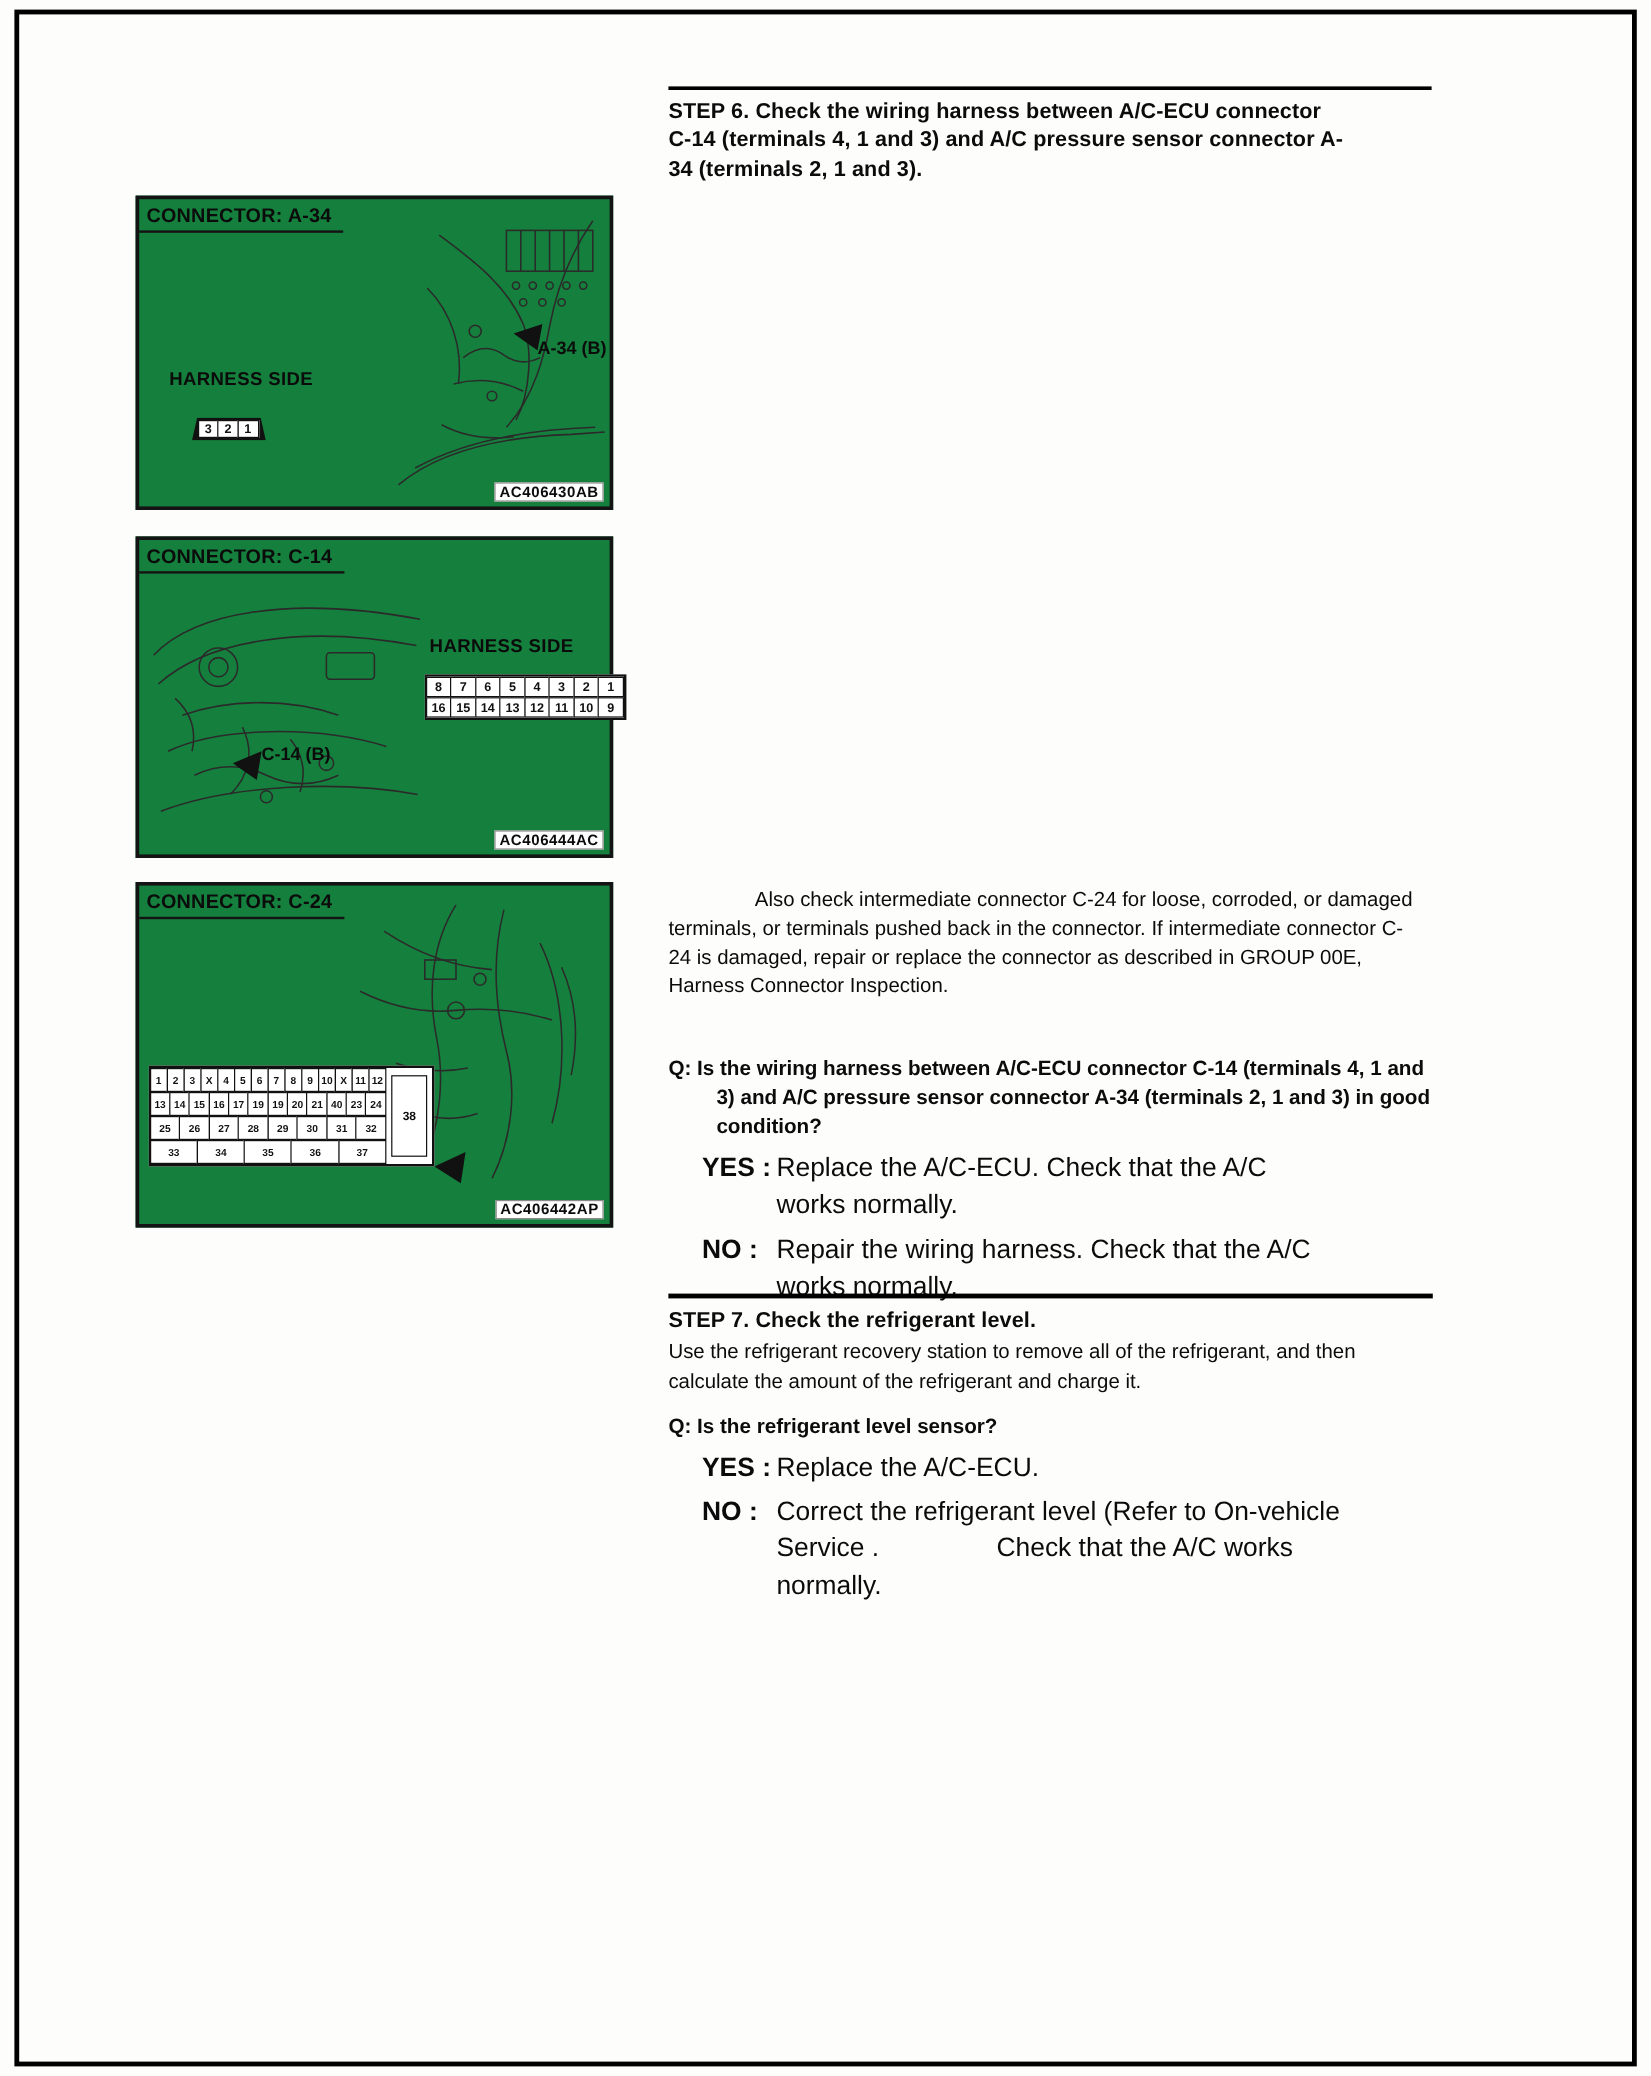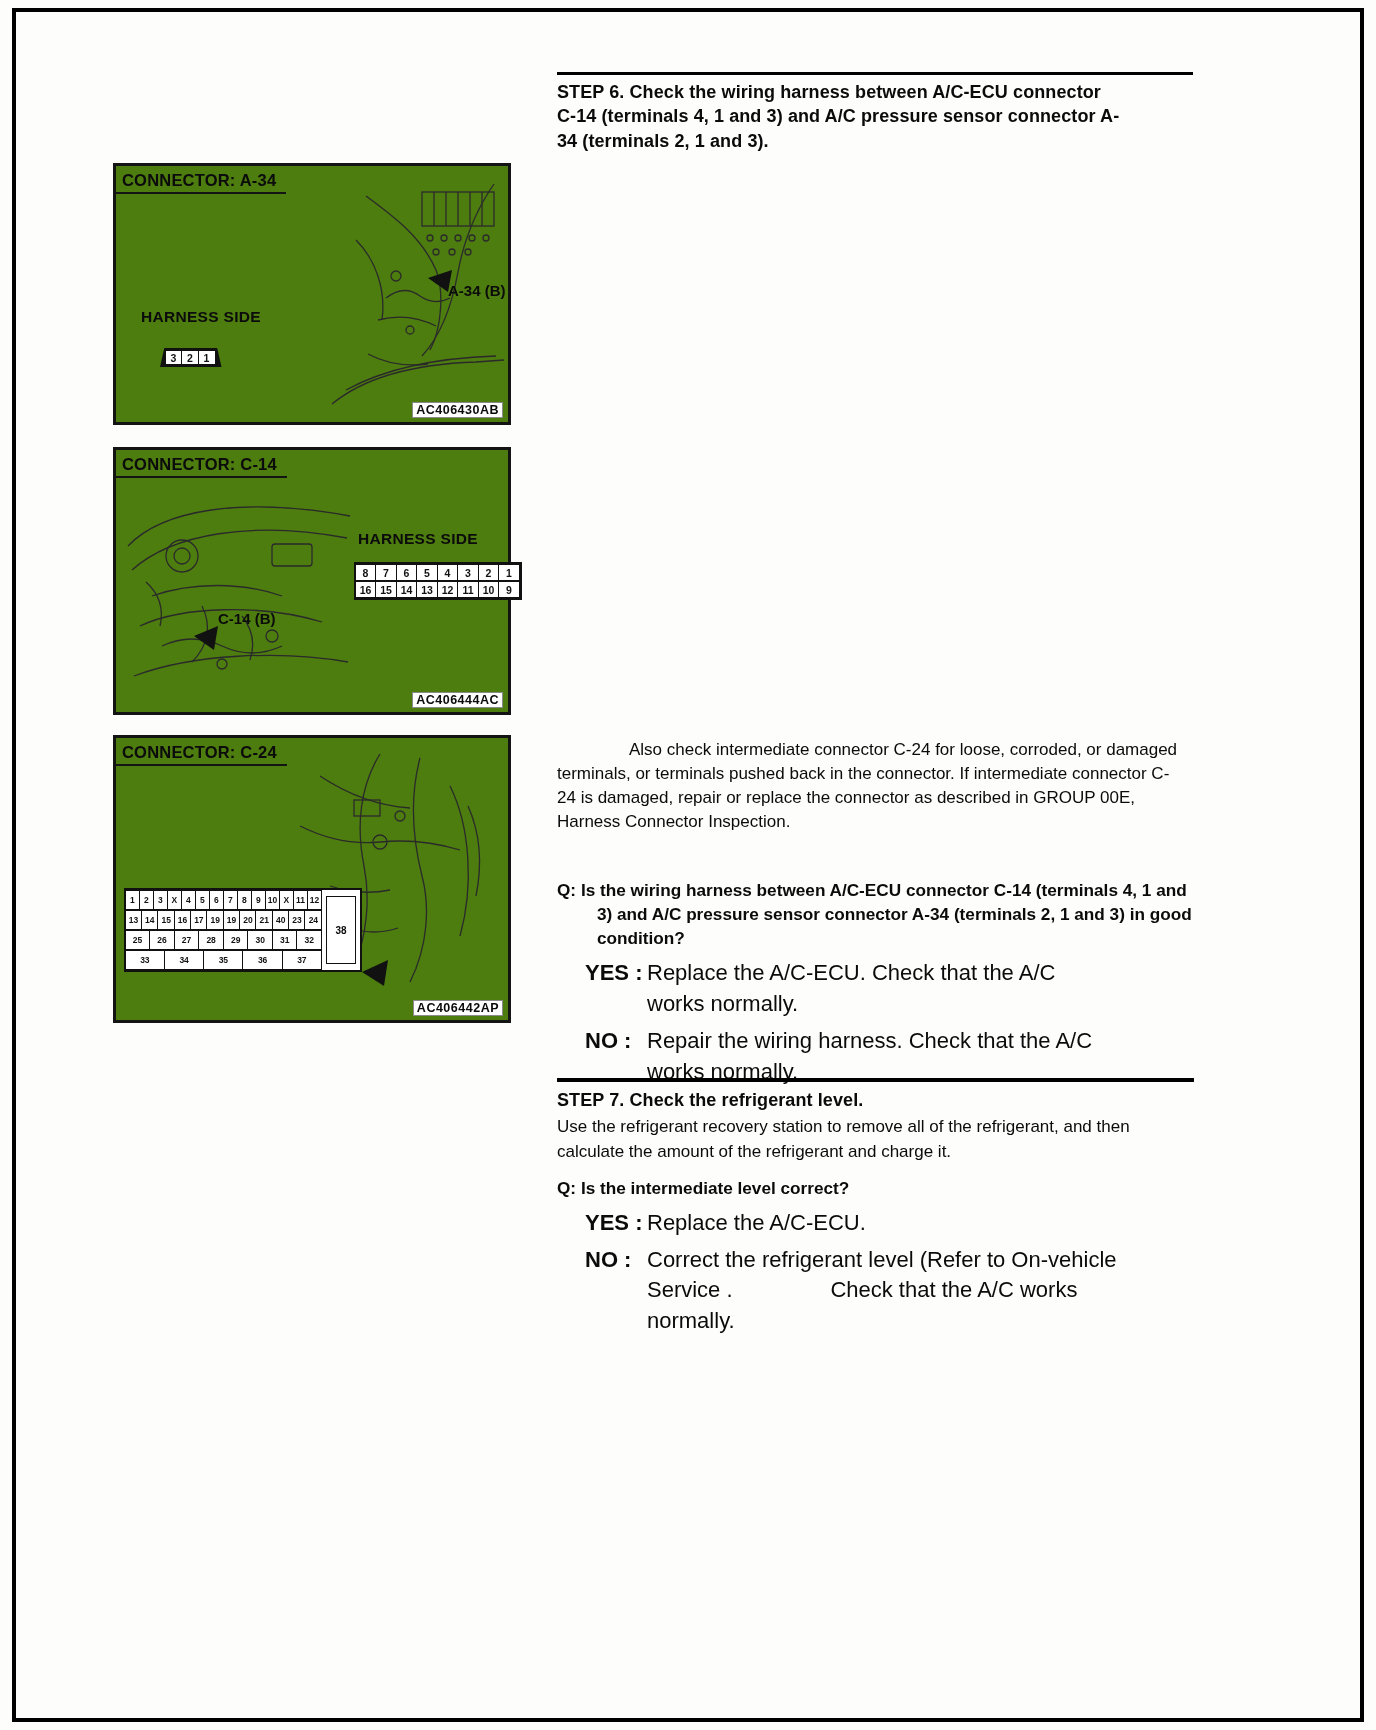--- a/index.html
+++ b/index.html
@@ -19,21 +19,21 @@
     position: absolute; left: 12px; top: 8px;
     width: 1352px; height: 1714px;
     border: 4px solid #000;
     background: transparent;
   }
 
   
   .figure {
     position: absolute;
     border: 3px solid #141414;
-    background: #4d7c0f;
+    background: #15803d;
   }
   .fig-title {
     display: inline-block;
     font-weight: bold;
     font-size: 16.5px;
     letter-spacing: .2px;
     padding: 5px 10px 2px 6px;
     border-bottom: 2px solid #141414;
   }
   .fig-code {
@@ -208,21 +208,21 @@
           <span class="pin-cell cell-c14">15</span>
           <span class="pin-cell cell-c14">14</span>
           <span class="pin-cell cell-c14">13</span>
           <span class="pin-cell cell-c14">12</span>
           <span class="pin-cell cell-c14">11</span>
           <span class="pin-cell cell-c14">10</span>
           <span class="pin-cell cell-c14">9</span>
         </div>
     </div>
 
-    <span class="callout" style="left:102px; top:160px;">C-14 (B)</span>
+    <span class="callout" style="left:102px; top:170px;">C-14 (B)</span>
 
     <span class="fig-code">AC406444AC</span>
   </div>
 
   <div class="figure" style="left:113px; top:735px; width:398px; height:288px;">
     <span class="fig-title">CONNECTOR: C-24</span>
 
     <svg class="illustration" style="left:142px; top:8px;" width="250" height="256" viewBox="0 0 250 256">
       <path d="M122,8 C102,40 98,80 106,120 C112,150 110,190 94,226"></path>
       <path d="M162,12 C152,50 154,90 164,130 C172,160 170,200 152,236"></path>
@@ -322,21 +322,21 @@
   </div>
 
   <div class="rule" style="left:557px; top:1078px; width:637px; height:4px;"></div>
 
   <div class="rcol-block" style="top:1088px;">
     <div class="step-head" style="width:620px;">STEP 7. Check the refrigerant level.</div>
     <div class="step7-body">Use the refrigerant recovery station to remove all of the refrigerant, and then calculate the amount of the refrigerant and charge it.</div>
     <div class="gap-sm"></div>
     <div class="q-block" style="padding-left:0; text-indent:0;">
       <span>Q:</span>
-      <span>Is the intermediate level correct?</span>
+      <span>Is the refrigerant level sensor?</span>
     </div>
     <div class="answers">
       <div class="answer">
         <span class="lbl">YES :</span>
         <span class="txt">Replace the A/C-ECU.</span>
       </div>
       <div class="answer">
         <span class="lbl">NO :</span>
         <span class="txt">Correct the refrigerant level (Refer to On-vehicle Service .                Check that the A/C works normally.</span>
       </div>

